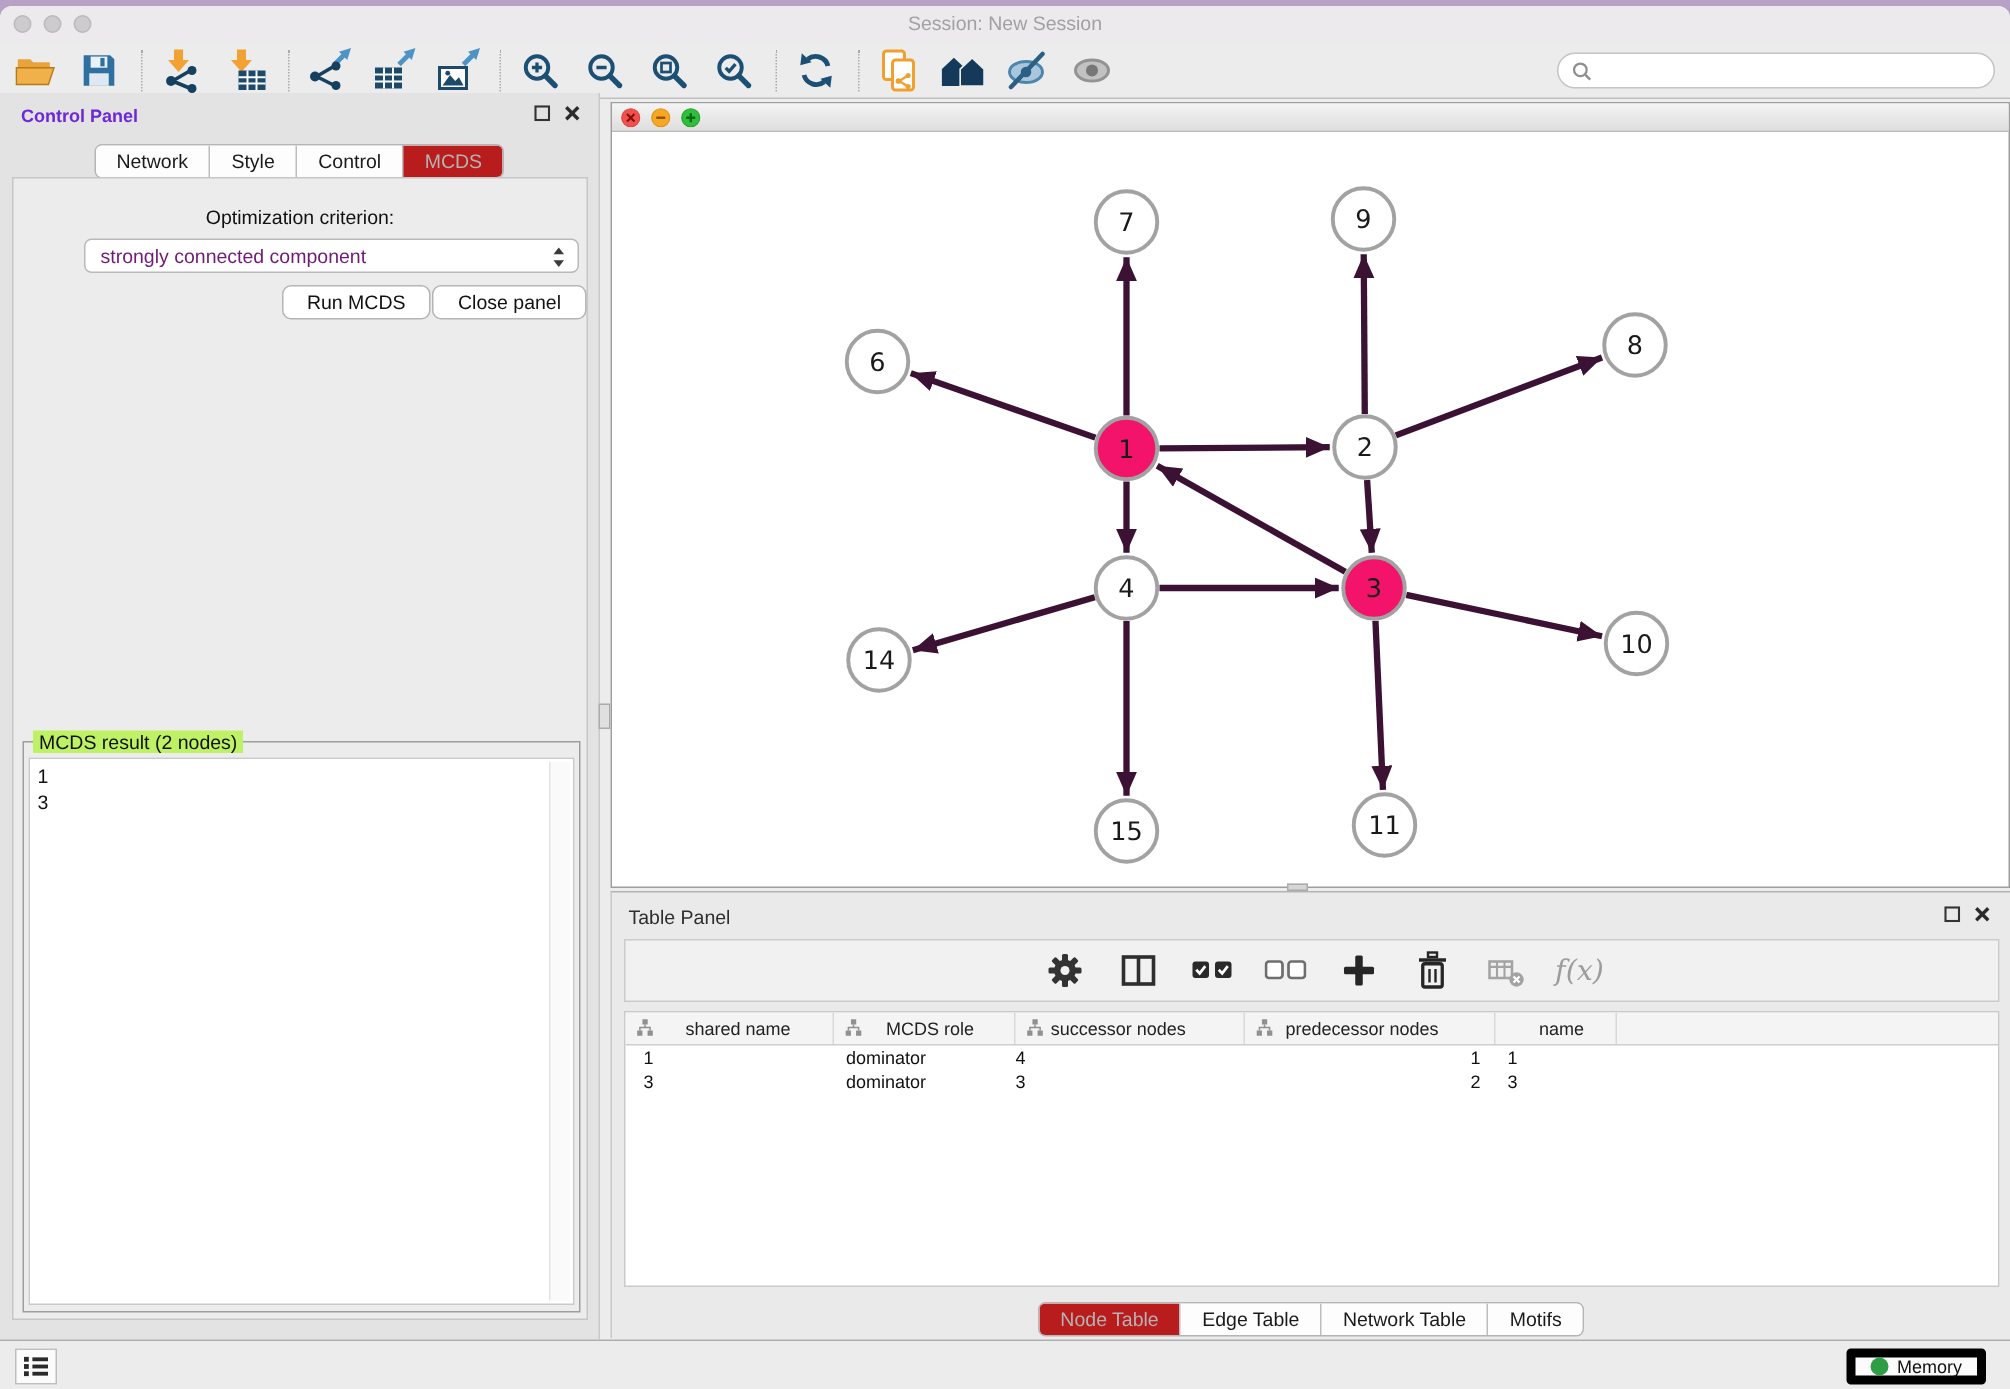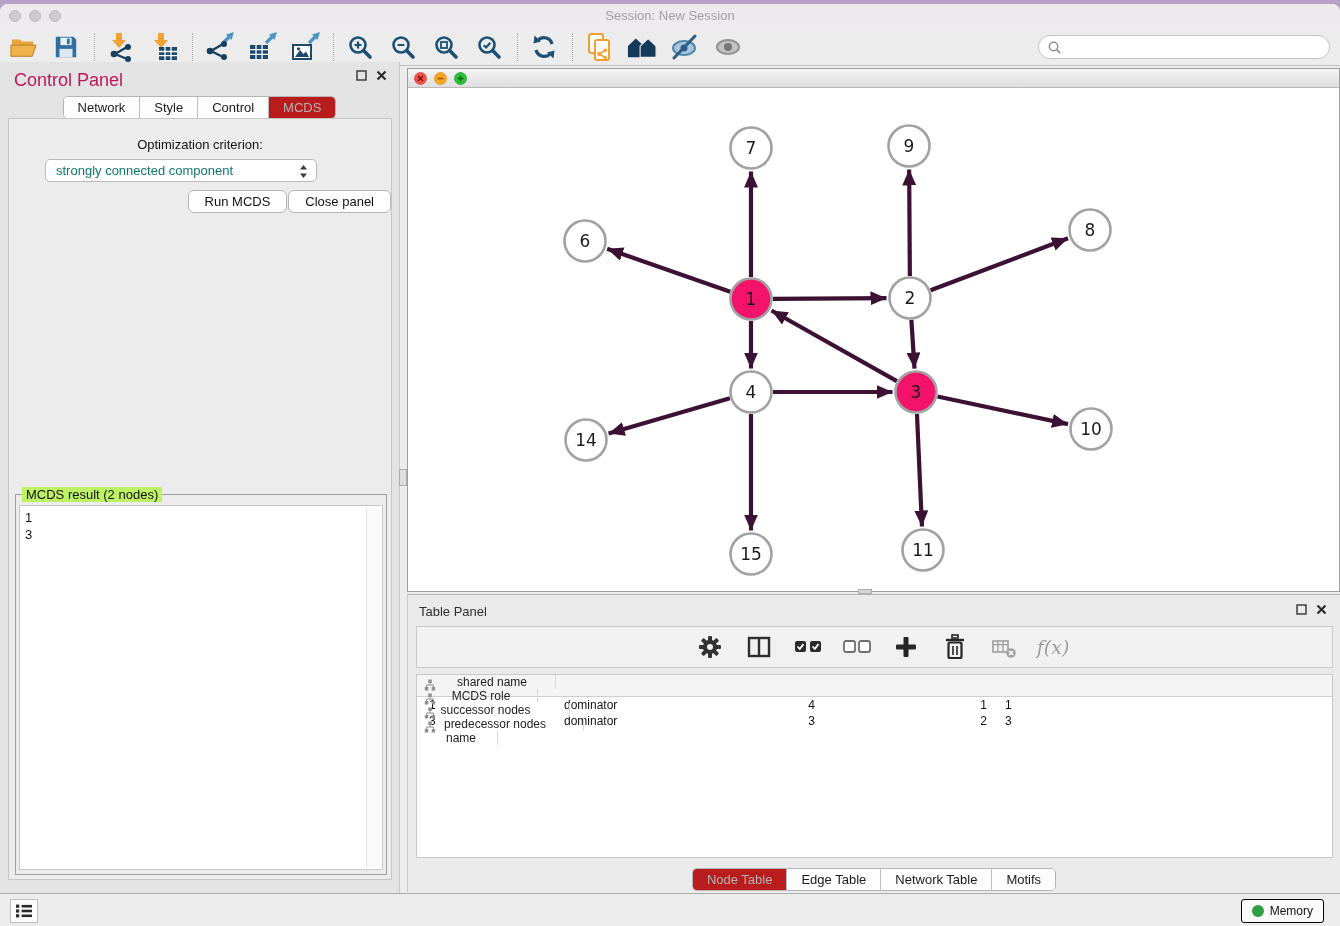--- a/index.html
+++ b/index.html
@@ -31,37 +31,37 @@
   .searchbox{position:absolute;right:10px;top:7px;width:292px;height:24px;
     background:#FFFFFF;border:1px solid #C4C4C4;border-radius:13px;
     display:flex;align-items:center;box-sizing:border-box;padding-left:8px;}
   .searchbox input{border:none;outline:none;background:transparent;flex:1;
     font-size:13px;font-family:"Liberation Sans",sans-serif;margin-left:5px;}
 
   
   .control-panel{position:absolute;left:0;top:58px;width:400px;height:831px;
     background:#E3E3E3;border-right:1px solid #C9C9C9;box-sizing:border-box;}
   .cp-header{position:absolute;left:0;top:0;width:100%;height:30px;}
-  .cp-title{position:absolute;left:14px;top:8px;font-size:18px;color:#be185d;}
+  .cp-title{position:absolute;left:14px;top:8px;font-size:12px;color:#6d28d9;font-weight:bold;}
   .panel-btns{position:absolute;right:12px;top:8px;display:flex;gap:9px;align-items:center;}
   .tabs-row{position:absolute;left:0;width:100%;display:flex;justify-content:center;}
   .cp-tabs{top:34px;}
   .seg{display:inline-flex;border:1px solid #B5B5B5;border-radius:5px;overflow:hidden;
     background:#FDFDFD;}
   .seg .seg-item{padding:3px 14px;font-size:13px;color:#1A1A1A;border-left:1px solid #BDBDBD;
     background:#FDFDFD;white-space:nowrap;}
   .seg .seg-item:first-child{border-left:none;}
   .seg .seg-item.active{background:#b91c1c;color:#B3B3B3;}
   .cp-inner{position:absolute;left:8px;top:56px;width:384px;height:762px;
     background:#ECECEC;border:1px solid #C6C6C6;box-sizing:border-box;}
   .opt-label{position:absolute;left:0;top:18px;width:100%;text-align:center;
     font-size:13px;color:#111;}
-  .opt-select{position:absolute;left:36px;top:40px;width:272px;height:23px;
+  .opt-select{position:absolute;left:47px;top:40px;width:330px;height:23px;
     background:#FFFFFF;border:1px solid #B9B9B9;border-radius:5px;box-sizing:border-box;
-    display:flex;align-items:center;padding-left:10px;font-size:13px;color:#0f766e;}
+    display:flex;align-items:center;padding-left:10px;font-size:13px;color:#701a75;}
   .opt-select .chev{position:absolute;right:6px;top:3px;}
   .cp-buttons{position:absolute;left:0;top:71px;width:100%;display:flex;
     justify-content:flex-end;gap:1px;}
   .mac-btn{background:#FFFFFF;border:1px solid #B5B5B5;border-radius:6px;
     font-size:13px;color:#111;padding:3px 16px;font-family:"Liberation Sans",sans-serif;}
   .result-group{position:absolute;left:6px;top:375px;width:372px;height:381px;
     border:1px solid #9E9E9E;box-sizing:border-box;}
   .result-legend{position:absolute;left:6px;top:-8px;background:#bef264;
     padding:0 4px;font-size:13px;color:#111;}
   .result-text{position:absolute;left:3px;top:10px;right:3px;bottom:4px;
@@ -92,42 +92,42 @@
     background:#EAEAEA;border-top:1px solid #B3B3B3;border-left:1px solid #C9C9C9;
     box-sizing:border-box;}
   .tp-title{position:absolute;left:11px;top:9px;font-size:13px;color:#2E2E2E;}
   .tp-toolbar{position:absolute;left:8px;top:31px;width:917px;height:42px;
     background:#F1F1F1;border:1px solid #CBCBCB;box-sizing:border-box;
     display:flex;align-items:center;padding-left:14px;gap:21px;justify-content:center;}
   .tp-tool{display:flex;align-items:center;justify-content:center;width:28px;height:30px;}
   .fx-label{font-family:"DejaVu Serif",serif;font-style:italic;font-size:19px;color:#9C9C9C;}
   .tp-table{position:absolute;left:8px;top:79px;width:917px;height:184px;
     background:#FFFFFF;border:1px solid #C9C9C9;box-sizing:border-box;overflow:hidden;}
-  .t-header{display:flex;height:21px;background:#F4F4F4;border-bottom:1px solid #CFCFCF;flex-direction:column;}
+  .t-header{display:flex;height:21px;background:#F4F4F4;border-bottom:1px solid #CFCFCF;}
   .t-hcell{position:relative;display:flex;align-items:center;justify-content:center;
     font-size:12px;color:#222;border-right:1px solid #D8D8D8;box-sizing:border-box;}
   .t-hcell .tree-ic{position:absolute;left:7px;top:4px;}
   .t-row{display:flex;height:16px;font-size:12px;color:#111;align-items:center;}
   .t-cell{box-sizing:border-box;white-space:nowrap;overflow:hidden;}
   .c0{width:139px;padding-left:12px;}
   .c1{width:121px;padding-left:8px;}
-  .c2{width:153px;text-align:right;padding-right:15px;}
+  .c2{width:153px;padding-right:15px;}
   .c3{width:167px;text-align:right;padding-right:10px;}
   .c4{width:81px;padding-left:8px;}
   .cfill{flex:1;border-right:none !important;}
   .tp-tabs{top:273px;}
 
   
   .statusbar{position:absolute;left:0;top:889px;width:100%;height:33px;
     background:#ECECEC;border-top:1px solid #ADADAD;box-sizing:border-box;}
   .list-btn{position:absolute;left:10px;top:5px;width:28px;height:24px;
     background:#FBFBFB;border:1px solid #BFBFBF;display:flex;align-items:center;
     justify-content:center;box-sizing:border-box;}
   .memory-btn{position:absolute;right:16px;top:5px;height:24px;
-    background:#FBFBFB;border:1px solid #000000;border-radius:3px;
+    background:#FBFBFB;border:6px solid #000000;border-radius:3px;
     display:flex;align-items:center;gap:6px;padding:0 10px;box-sizing:border-box;}
   .memory-dot{width:12px;height:12px;border-radius:50%;}
   .memory-label{font-size:12px;color:#111;}
 </style>
 </head>
 <body>
 
 <div class="window">
 
   <div class="titlebar">

